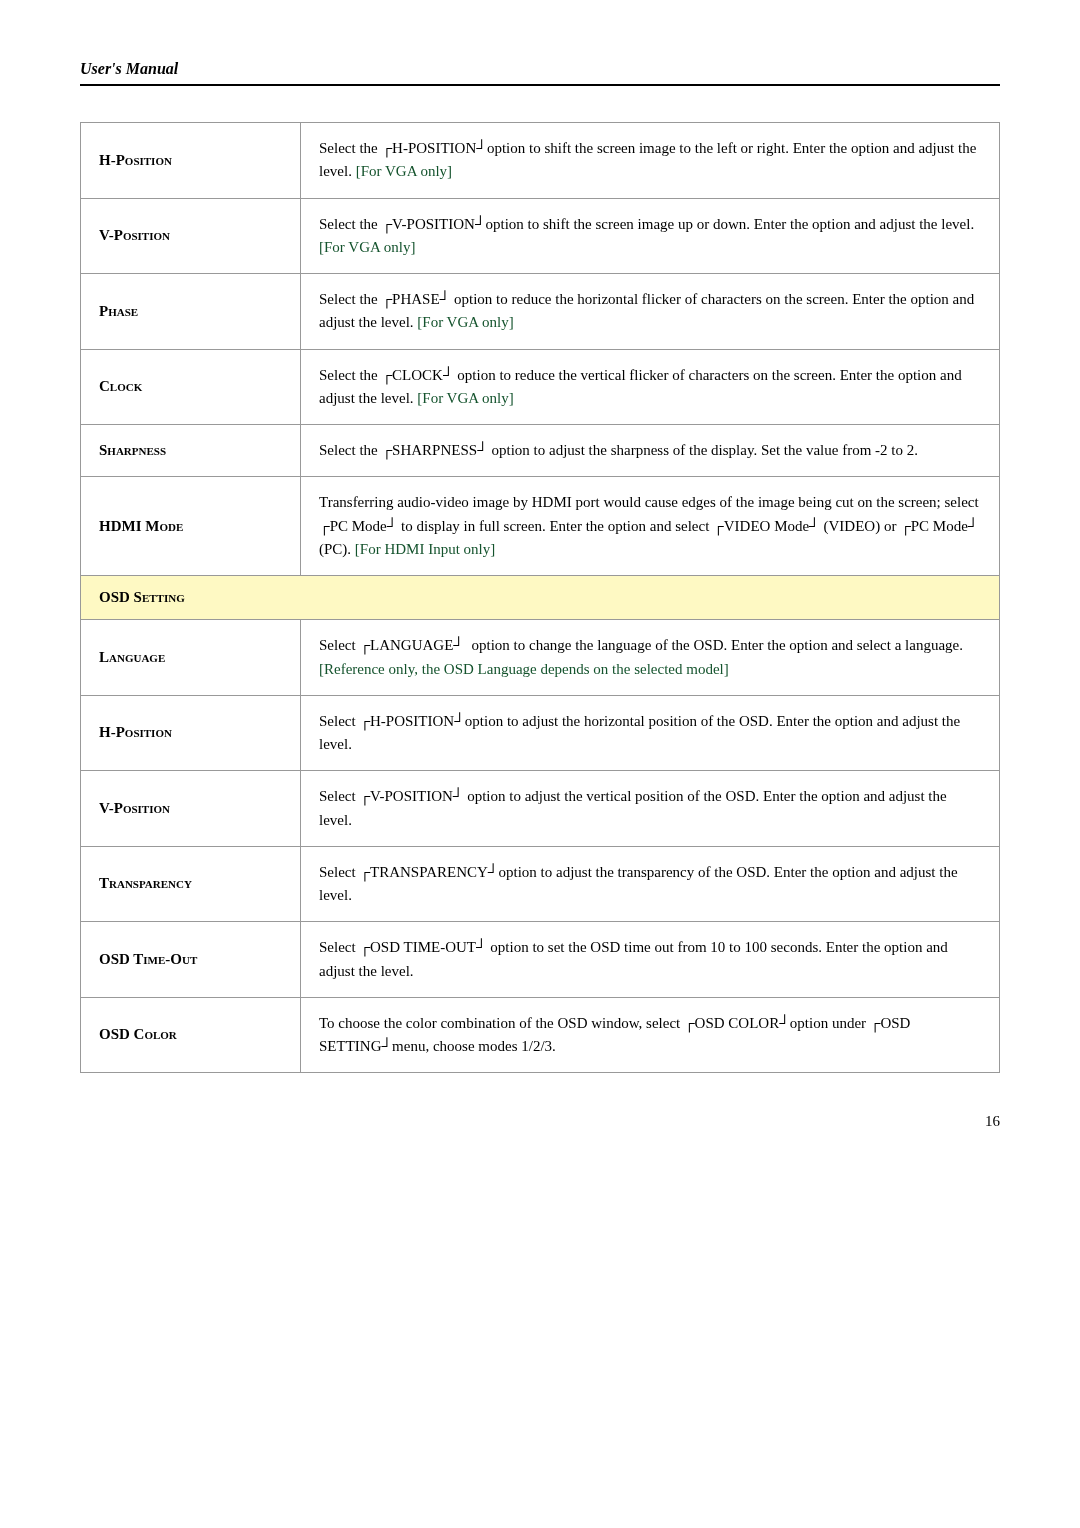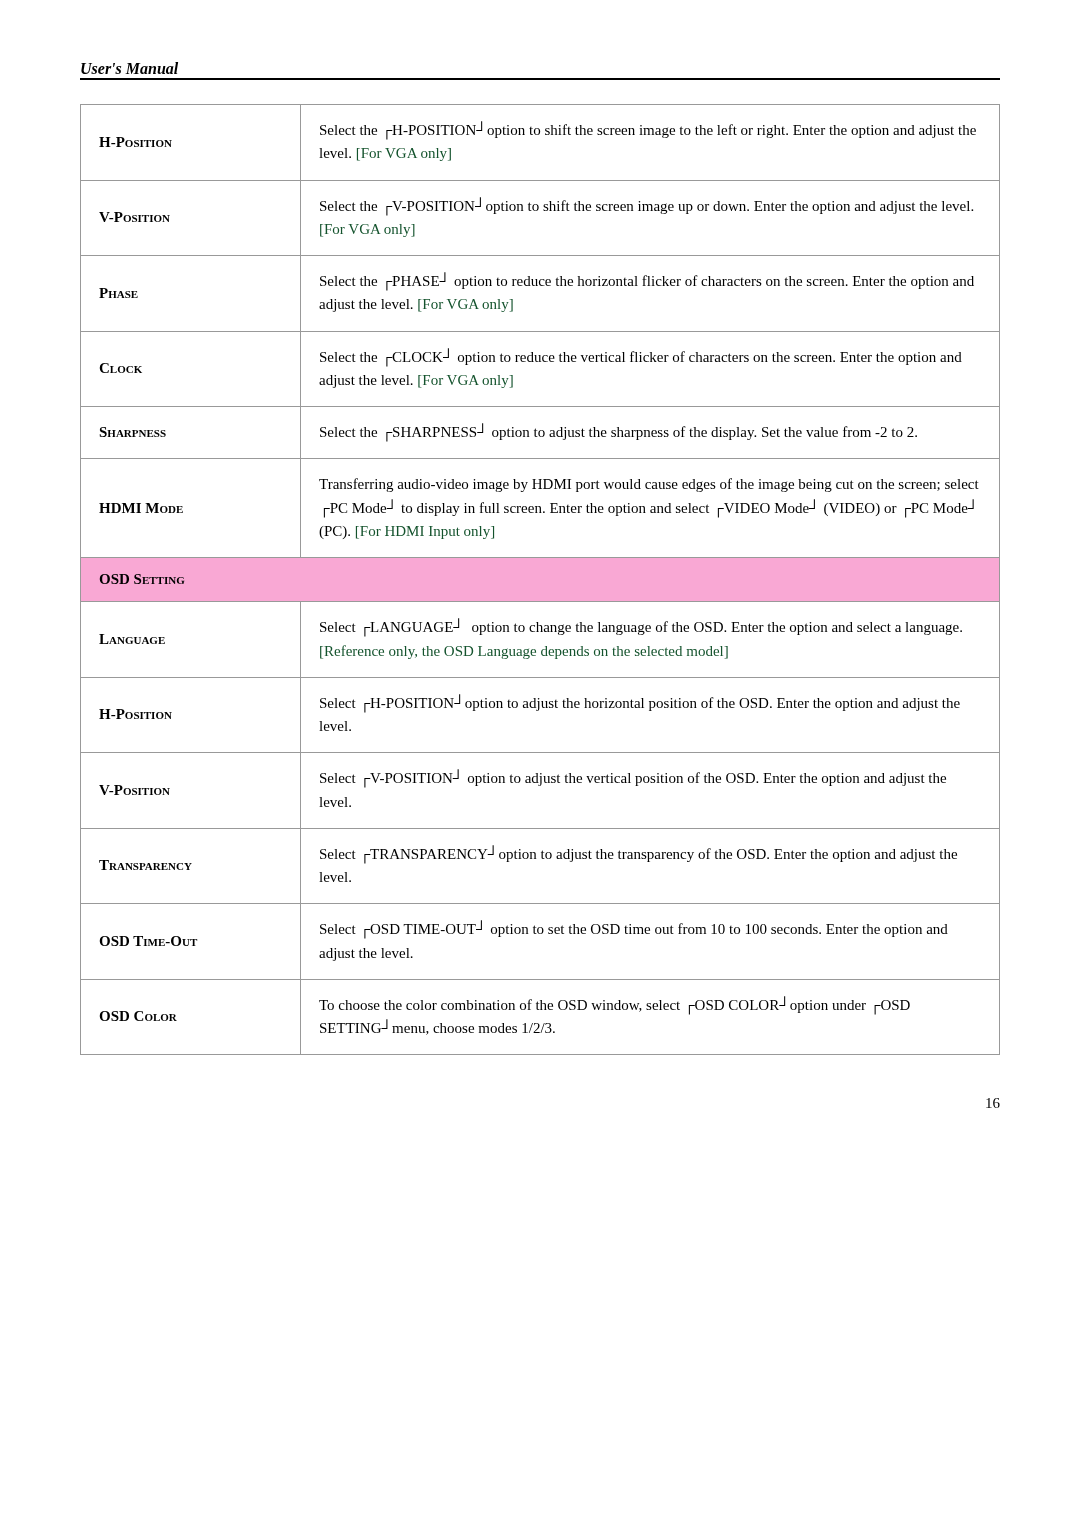--- a/index.html
+++ b/index.html
@@ -10,21 +10,22 @@
       color: #000;
       width: 1080px;
       min-height: 1528px;
       padding: 60px 80px 60px 80px;
     }
     .page-header {
       display: flex;
       justify-content: space-between;
       align-items: flex-start;
       border-bottom: 2px solid #000;
-      margin-bottom: 24px;
+      padding-bottom: 6px;
+      margin-bottom: 36px;
     }
     .page-header-title {
       font-style: italic;
       font-weight: bold;
       font-size: 16px;
     }
     table {
       width: 100%;
       border-collapse: collapse;
     }
@@ -41,21 +42,21 @@
       font-weight: bold;
       vertical-align: middle;
     }
     .desc-cell {
       font-size: 15px;
     }
     .blue-link {
       color: #14532d;
     }
     .section-header td {
-      background-color: #f9a8d4;
+      background-color: #fef9c3;
       font-variant: small-caps;
       font-size: 15px;
       font-weight: bold;
       padding: 10px 18px;
       border: 1px solid #999;
     }
     .page-footer {
       text-align: right;
       margin-top: 40px;
       font-size: 15px;

